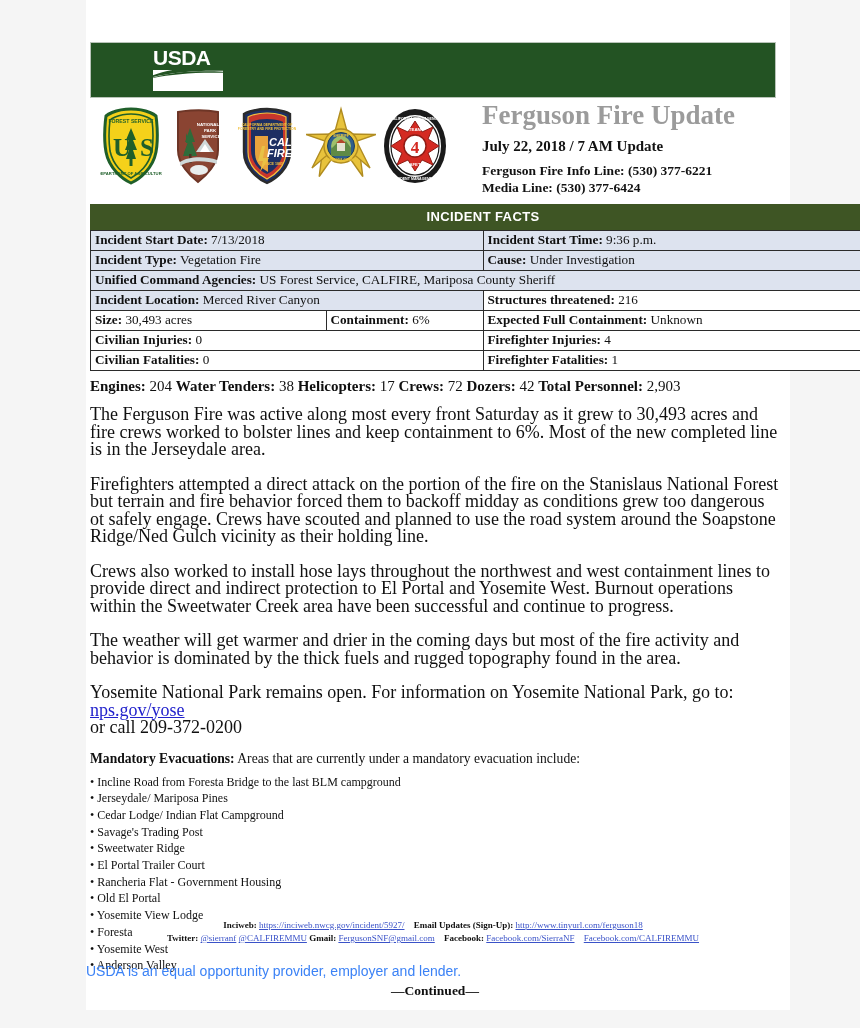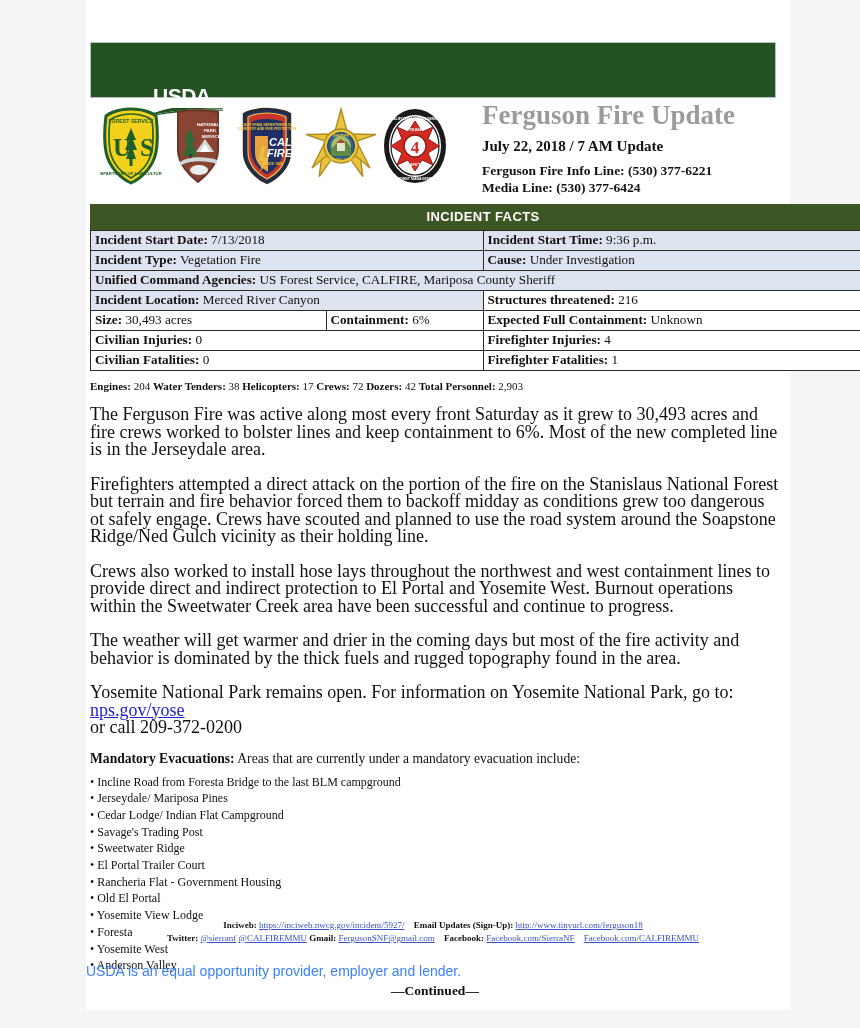--- a/index.html
+++ b/index.html
@@ -32,21 +32,20 @@
     background: #235323;
     border: 1px solid #b9c4b9;
     box-sizing: border-box;
   }
   .usda-mark {
     position: absolute;
     left: 62px;
     top: 4px;
     width: 72px;
     height: 48px;
-    margin-top: 38px;
   }
   .usda-word {
     font-family: "Liberation Sans", sans-serif;
     font-weight: bold;
     font-size: 21px;
     letter-spacing: -0.5px;
     color: #ffffff;
     line-height: 21px;
   }
   .usda-field {
@@ -148,21 +147,21 @@
   .lbl { font-weight: bold; }
 
   
   .body-area {
     position: absolute;
     left: 4px;
     top: 378px;
     width: 690px;
   }
   .res-line {
-    font-size: 11px;
+    font-size: 15px;
     line-height: 17px;
     color: #101010;
     margin-bottom: 11px;
   }
   .res-line b { font-weight: bold; }
   p.para {
     font-size: 18px;
     line-height: 17.5px;
     color: #101010;
     margin: 0 0 17px 0;

